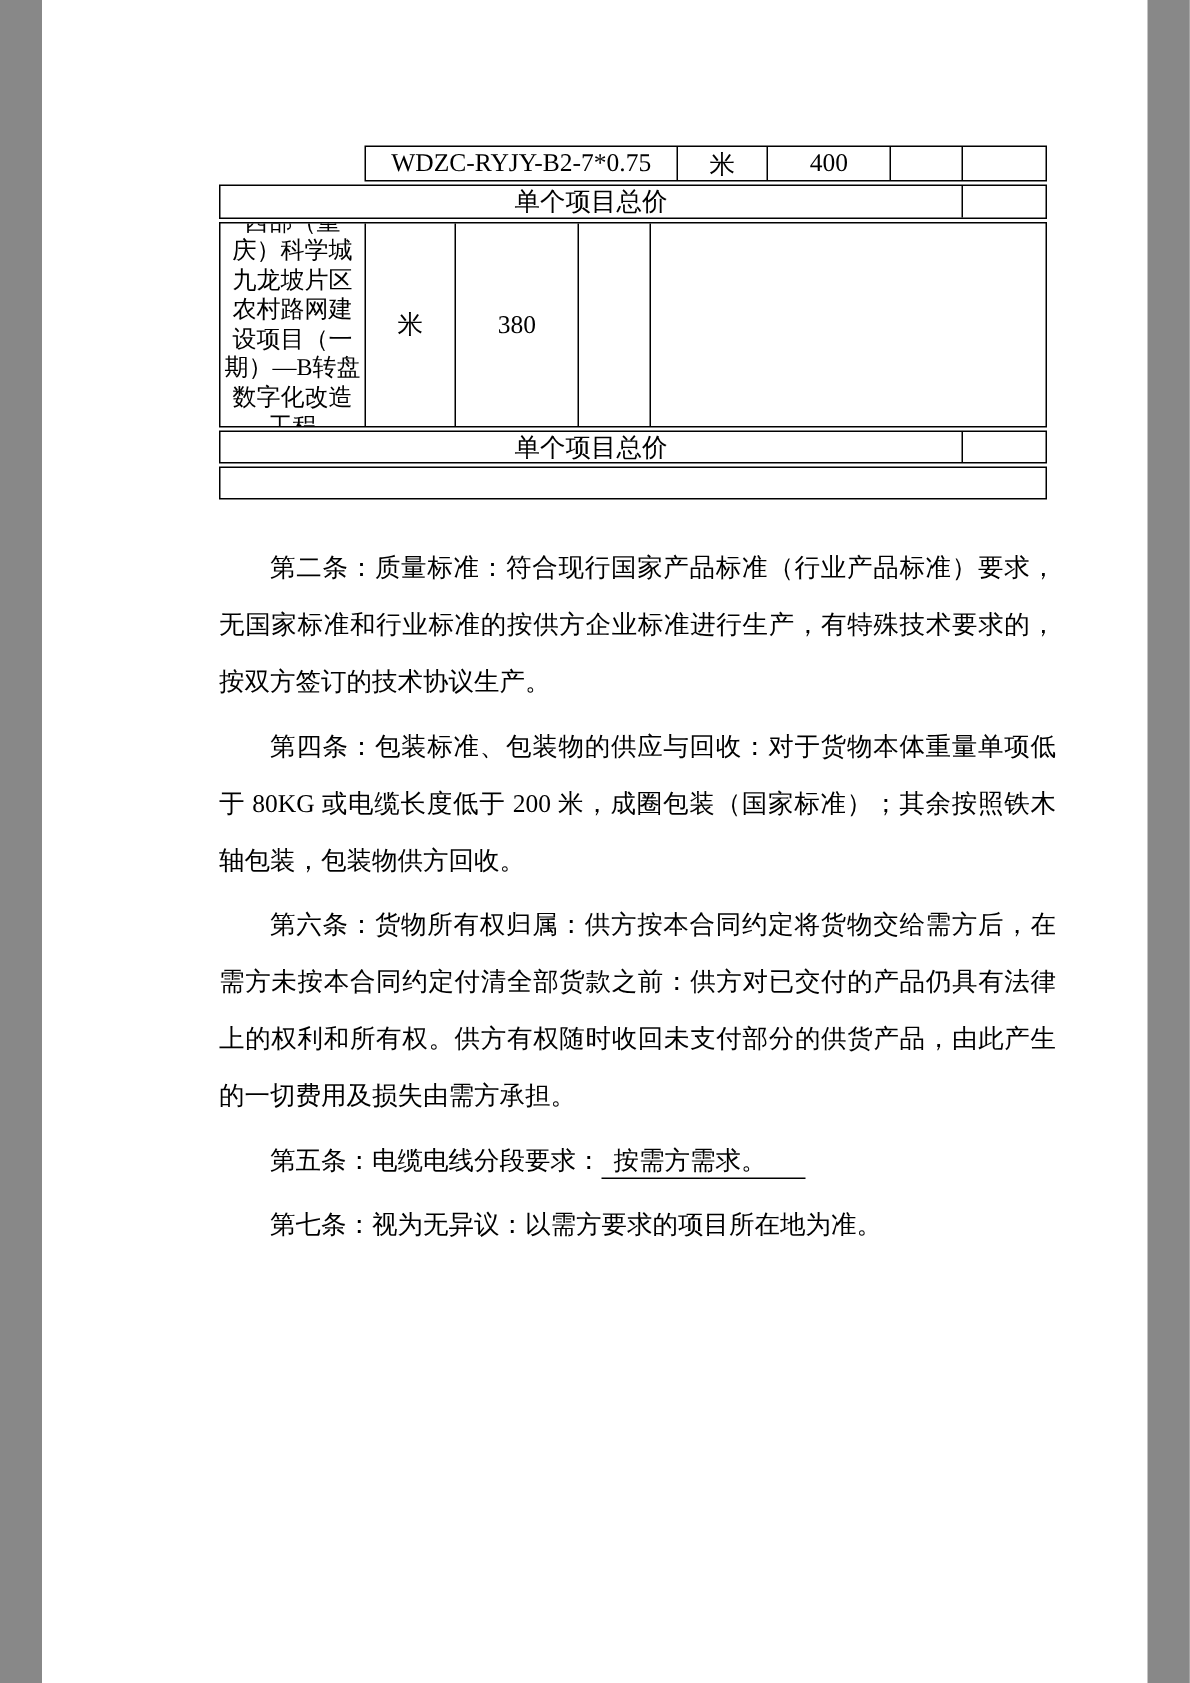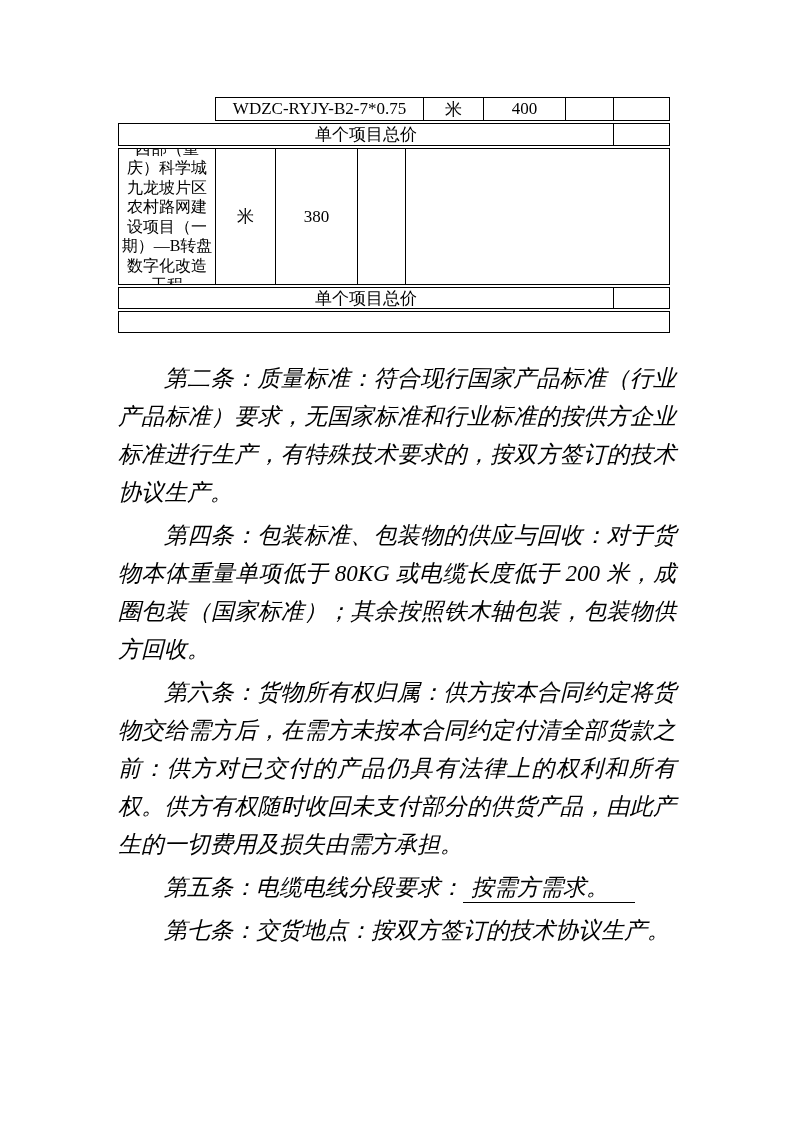--- a/index.html
+++ b/index.html
@@ -1,18 +1,18 @@
 <!DOCTYPE html>
 <html><head>
 <meta charset="utf-8">
 <style>
   html,body{margin:0;padding:0;background:#888;}
   .page{
     position:relative;
-    width:793px;height:1122px;
+    width:737px;height:1122px;
     background:#ffffff;
     margin:0 auto;
     font-family:"Liberation Serif","DejaVu Serif",serif;
     color:#000;
     overflow:hidden;
   }
   
   .tbox{
     position:absolute;
     border:1px solid #000;
@@ -45,24 +45,23 @@
   .w-spanlabel{width:495px;}
   .project-cell{
     font-size:16px;
     line-height:19.5px;
     padding:2px 2px;
   }
   
   .clauses{
     position:absolute;
     left:118px;top:360px;width:558px;
-    font-size:23px;
+    font-size:17px;
     line-height:38px;
     text-align:justify;
-    font-style:italic;
   }
   .clauses p{
     margin:0 0 5px 0;
     text-indent:2em;
   }
   .u-seg{
     border-bottom:1.5px solid #000;
     padding:0 26px 2px 8px;
   }
 </style>
@@ -99,16 +98,16 @@
 
   <div class="tbox sec-span3">
     <div class="tcell w-e2"></div>
   </div>
 
   <div class="clauses">
     <p>第二条：质量标准：符合现行国家产品标准（行业产品标准）要求，无国家标准和行业标准的按供方企业标准进行生产，有特殊技术要求的，按双方签订的技术协议生产。</p>
     <p>第四条：包装标准、包装物的供应与回收：对于货物本体重量单项低于 80KG 或电缆长度低于 200 米，成圈包装（国家标准）；其余按照铁木轴包装，包装物供方回收。</p>
     <p>第六条：货物所有权归属：供方按本合同约定将货物交给需方后，在需方未按本合同约定付清全部货款之前：供方对已交付的产品仍具有法律上的权利和所有权。供方有权随时收回未支付部分的供货产品，由此产生的一切费用及损失由需方承担。</p>
     <p><span>第五条：电缆电线分段要求：</span><span class="u-seg">按需方需求。</span></p>
-    <p>第七条：交货地点：按双方签订的技术协议生产。</p>
+    <p>第七条：视为无异议：以需方要求的项目所在地为准。</p>
   </div>
 
 </div>
 
 </body></html>

